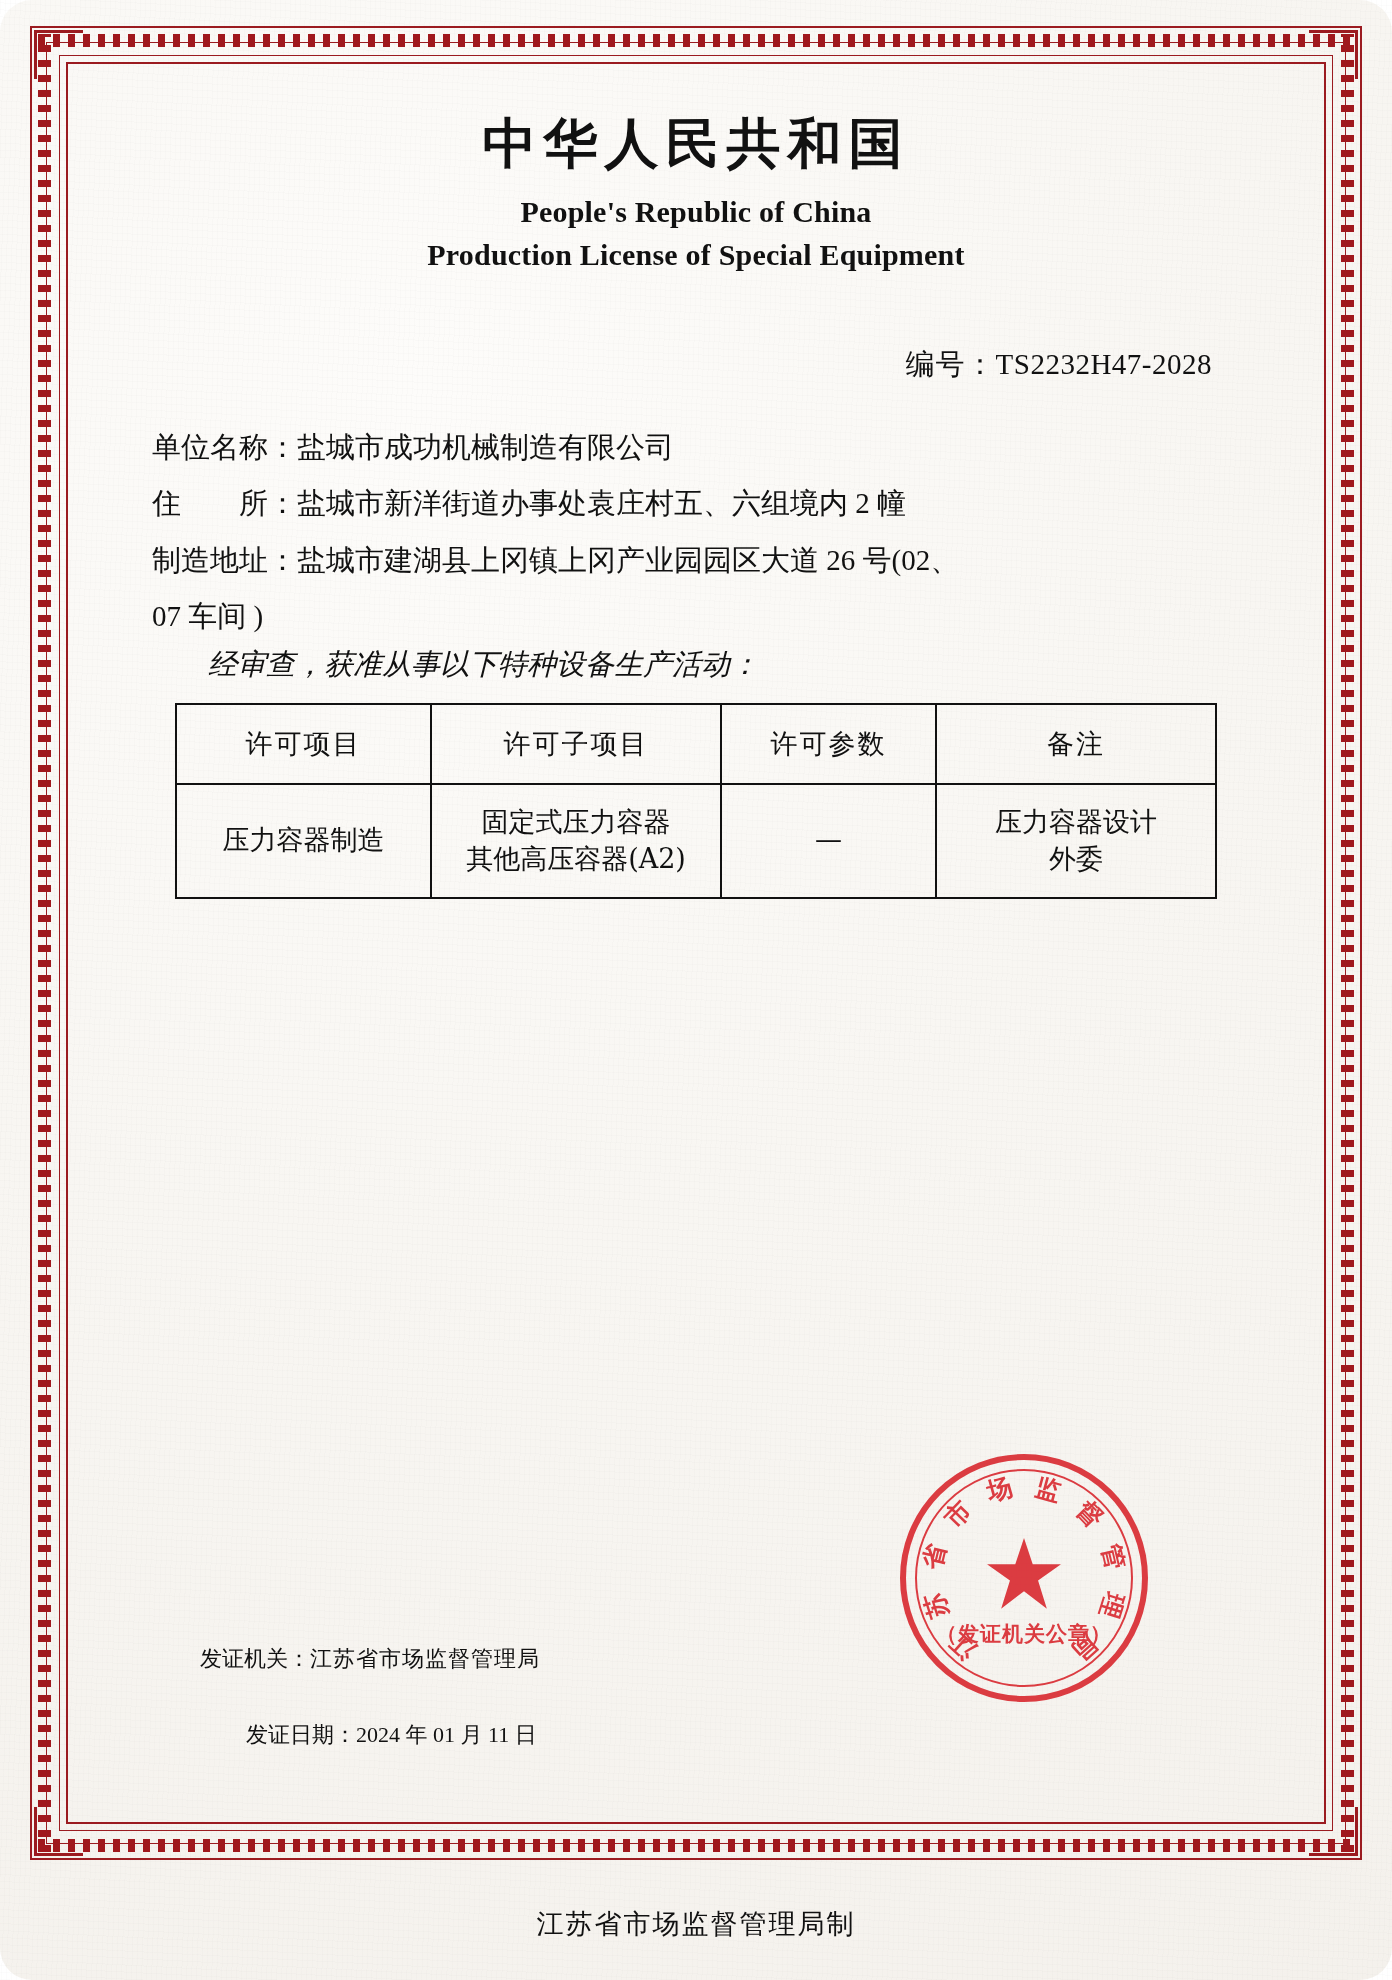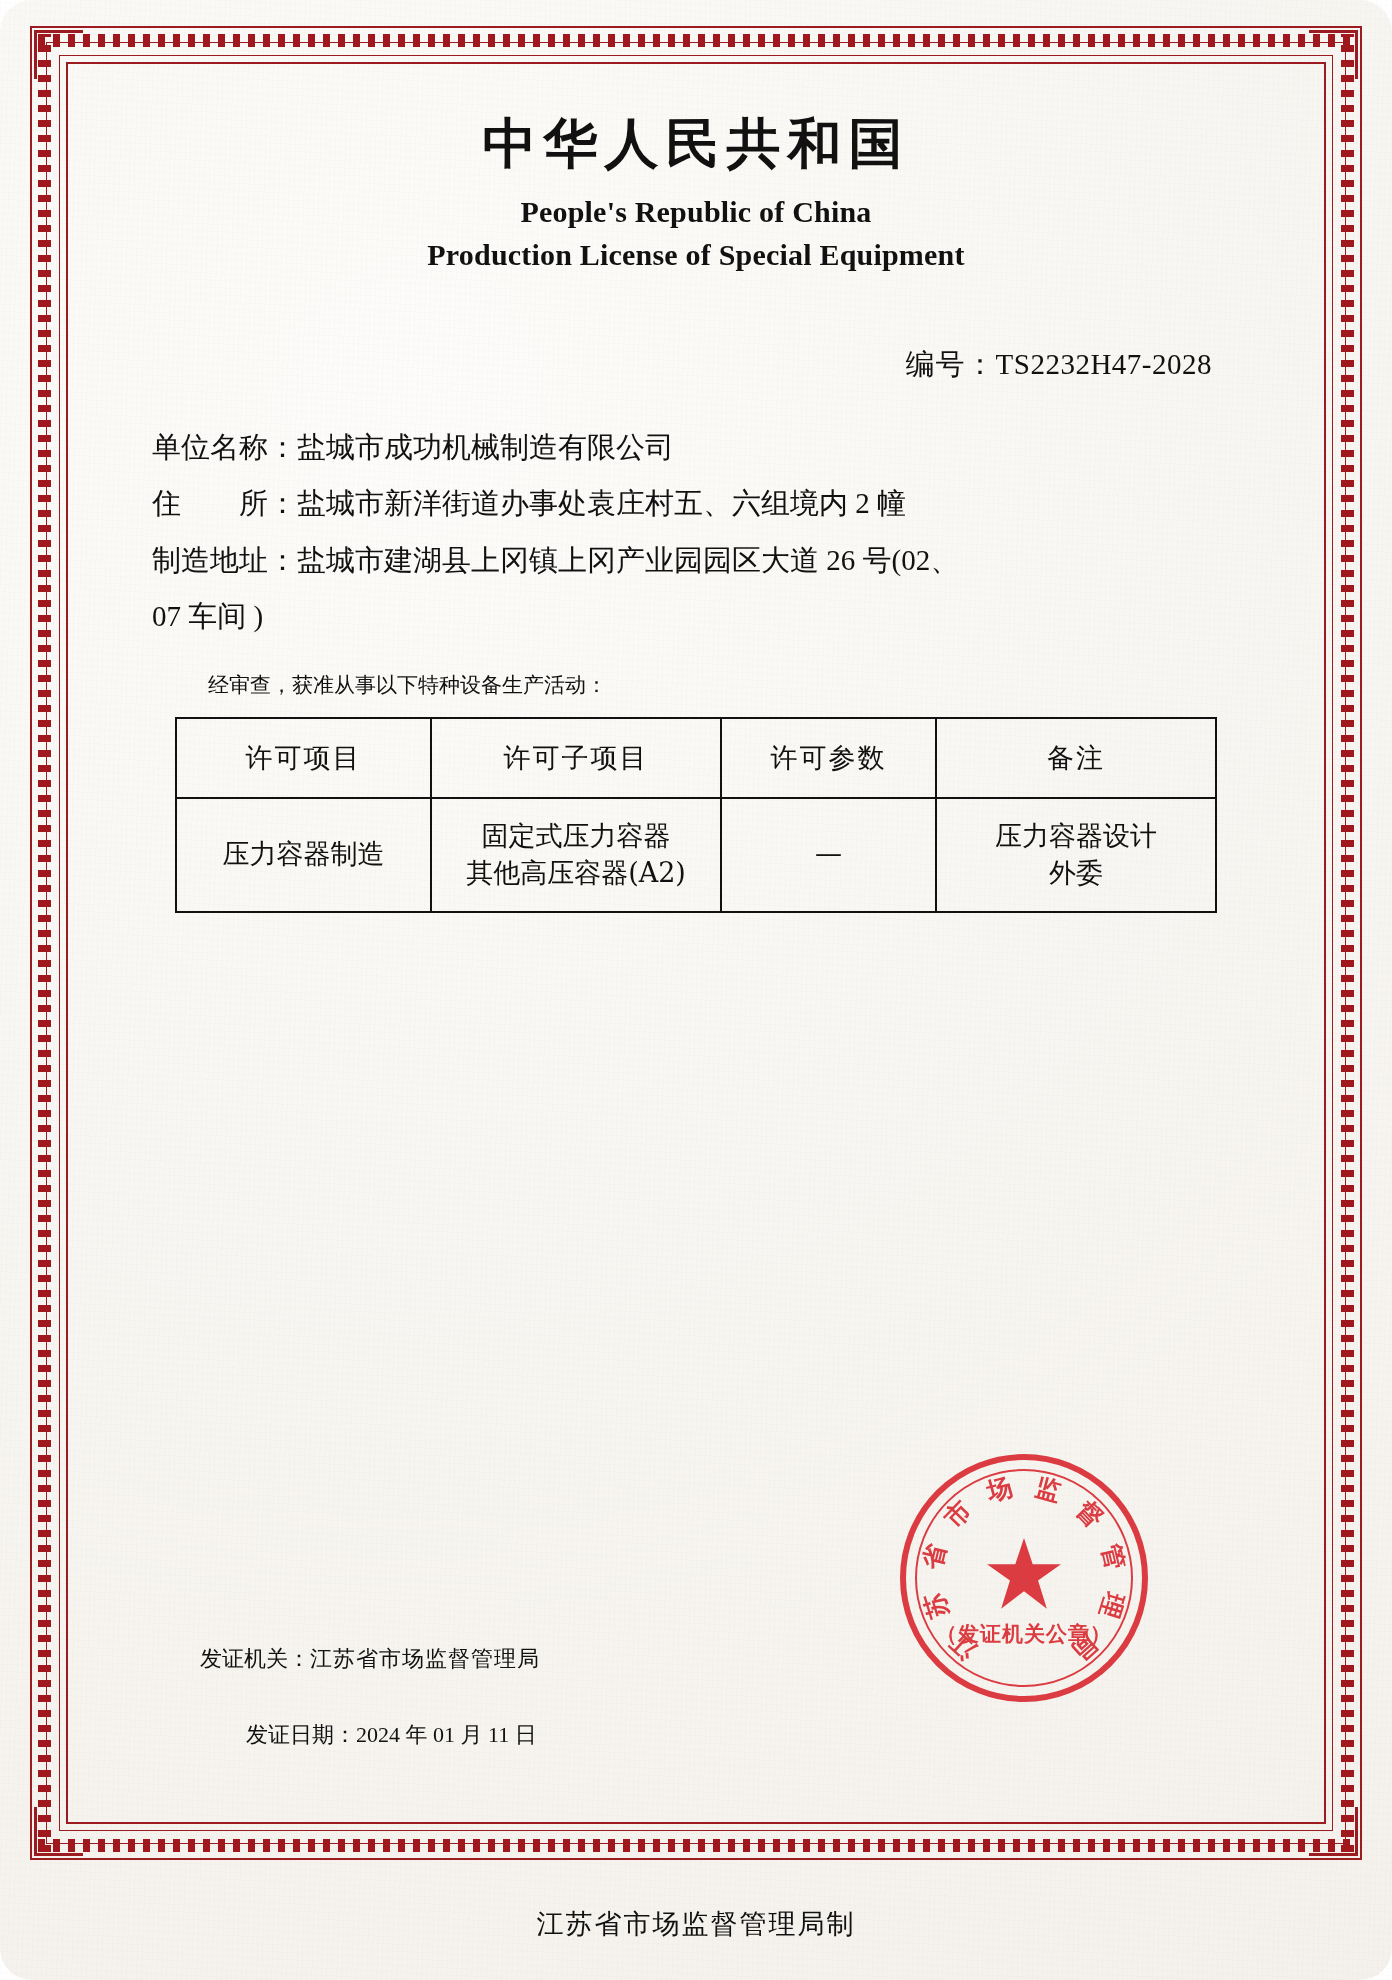--- a/index.html
+++ b/index.html
@@ -153,24 +153,24 @@
   }
   .label {
     display: inline-block;
     white-space: pre;
   }
   .value {
     display: inline;
   }
 
   .statement {
-    margin-top: 26px;
     padding-left: 112px;
-    font-size: 21px;
-    color: #111;
+    font-size: 29px;
+    color: #111;
+    font-style: italic;
   }
 
   table.license-table {
     margin: 18px auto 0 auto;
     border-collapse: collapse;
     width: 1040px;
     table-layout: fixed;
   }
   table.license-table th,
   table.license-table td {

